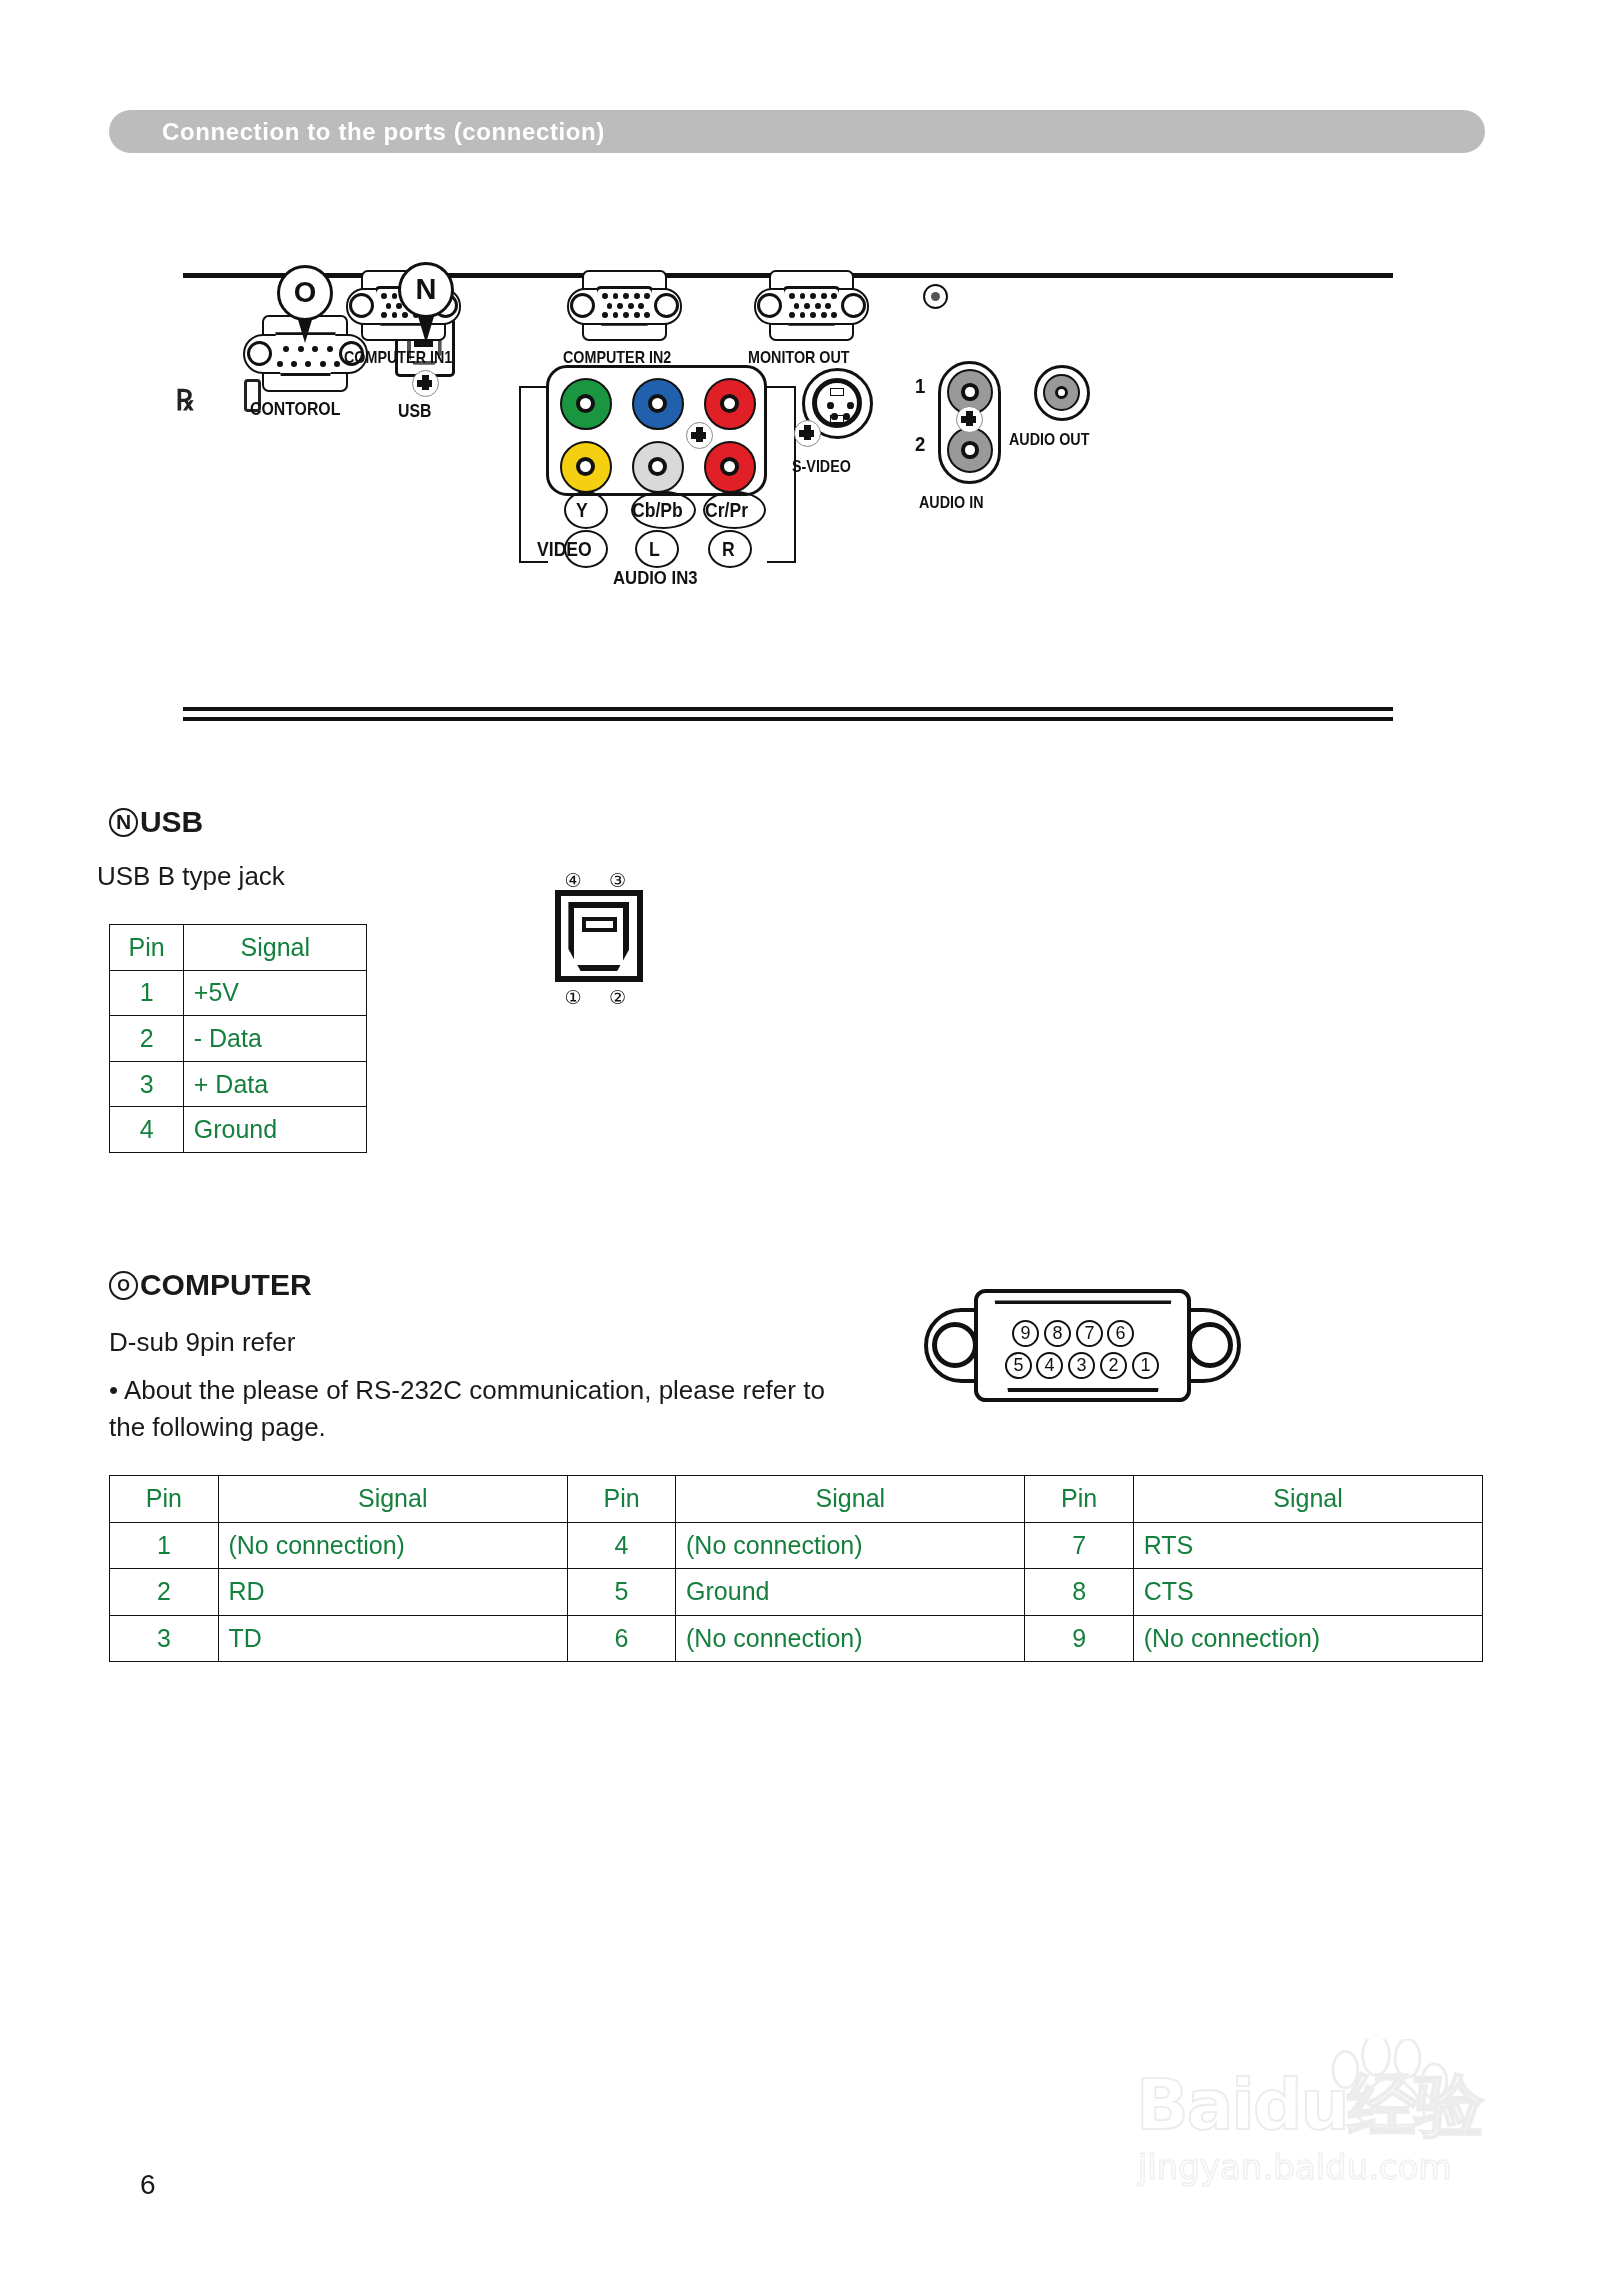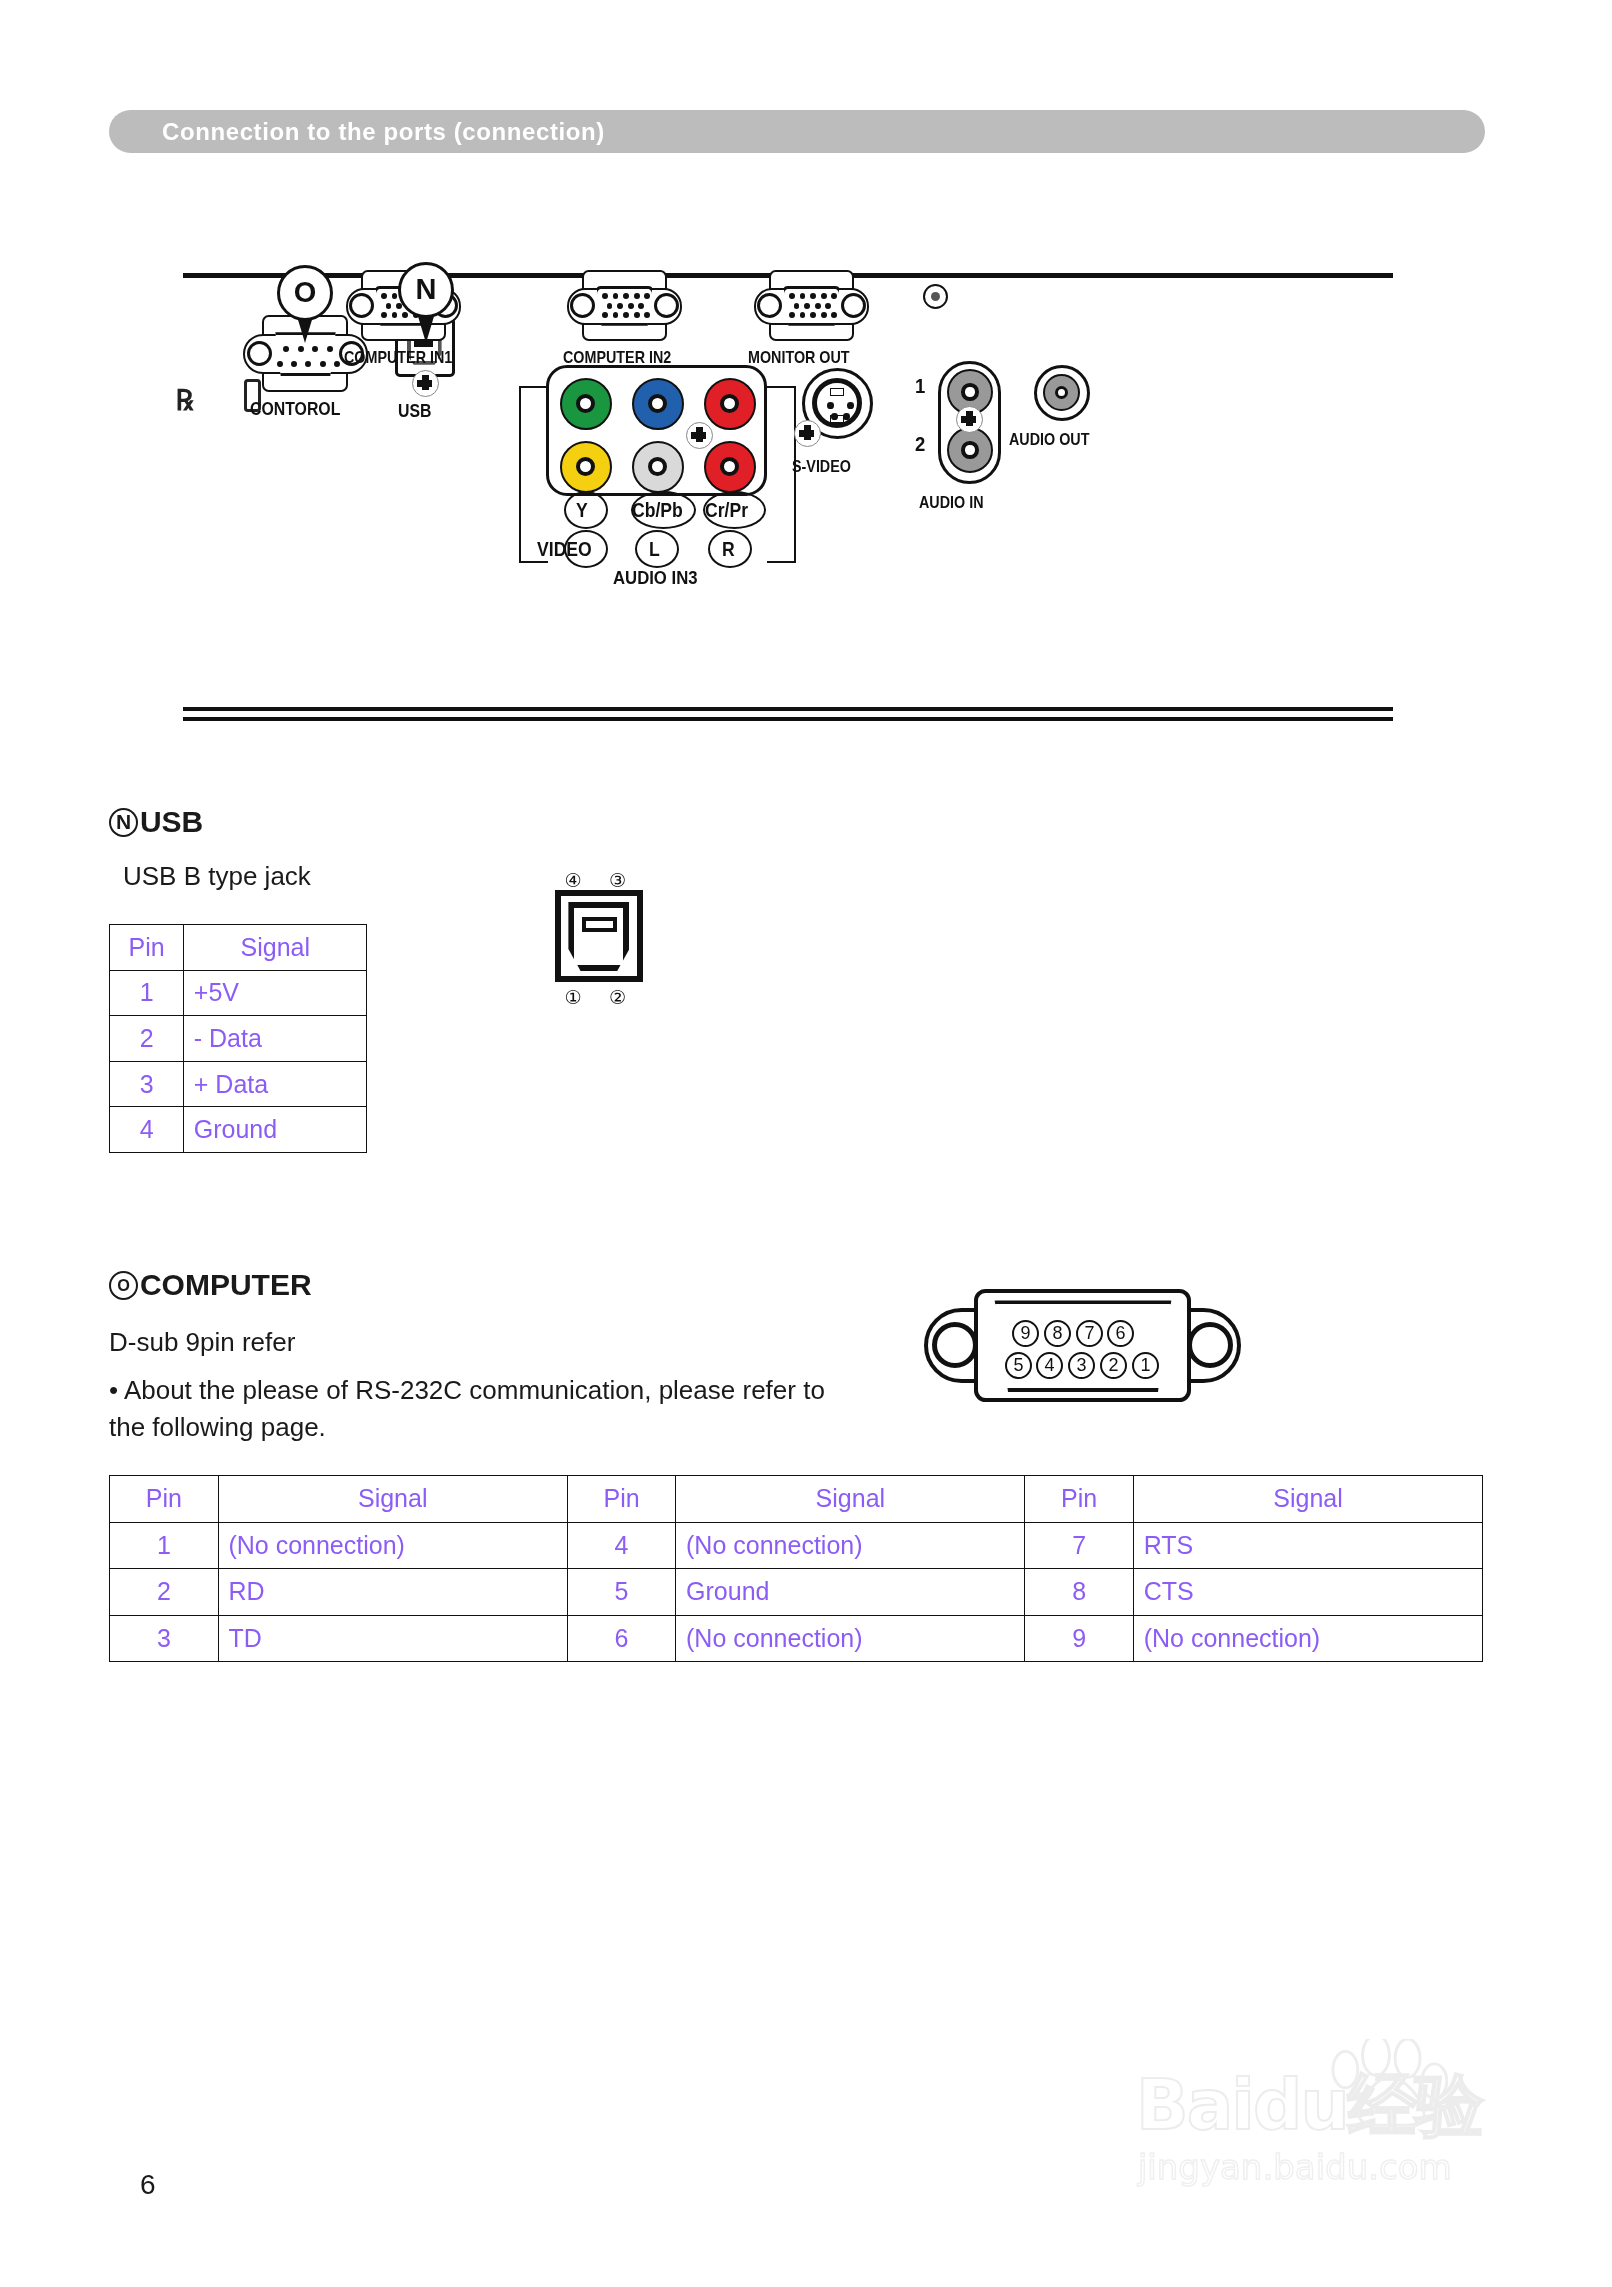--- a/index.html
+++ b/index.html
@@ -457,21 +457,21 @@
     font-size: 26px;
     color: #1a1a1a;
     line-height: 1.42;
   }
 
   
   table.pin-table {
     position: absolute;
     border-collapse: collapse;
     font-size: 25px;
-    color: #8b5cf6;
+    color: #15803d;
     background: #fff;
   }
   table.pin-table th,
   table.pin-table td {
     border: 1.9px solid #111;
     padding: 3.8px 9.6px;
     font-weight: normal;
   }
   table.pin-table th {
     text-align: center;
@@ -811,21 +811,21 @@
   <div class="audio-out-jack" style="left:851px; top:108px;">
     <div class="g"></div>
   </div>
   <div class="conn-label" style="left:826px; top:173px;">AUDIO OUT</div>
 </div>
 
 <div class="section-heading" style="left:109px; top:805px;">
   <span class="circ-letter">N</span>
   <span>USB</span>
 </div>
-<div class="body-text" style="left:123px; top:858px;text-align:center;">USB B type jack</div>
+<div class="body-text" style="left:97px; top:858px;text-align:center;">USB B type jack</div>
 
 <div class="usbb-draw">
   <div class="pin-num" style="left:9.6px; top:0;">④</div>
   <div class="pin-num" style="left:54px; top:0;">③</div>
   <div class="outer"></div>
   <div class="inner"></div>
   <div class="slot"></div>
   <div class="pin-num" style="left:9.6px; top:117px;">①</div>
   <div class="pin-num" style="left:54px; top:117px;">②</div>
 </div>

